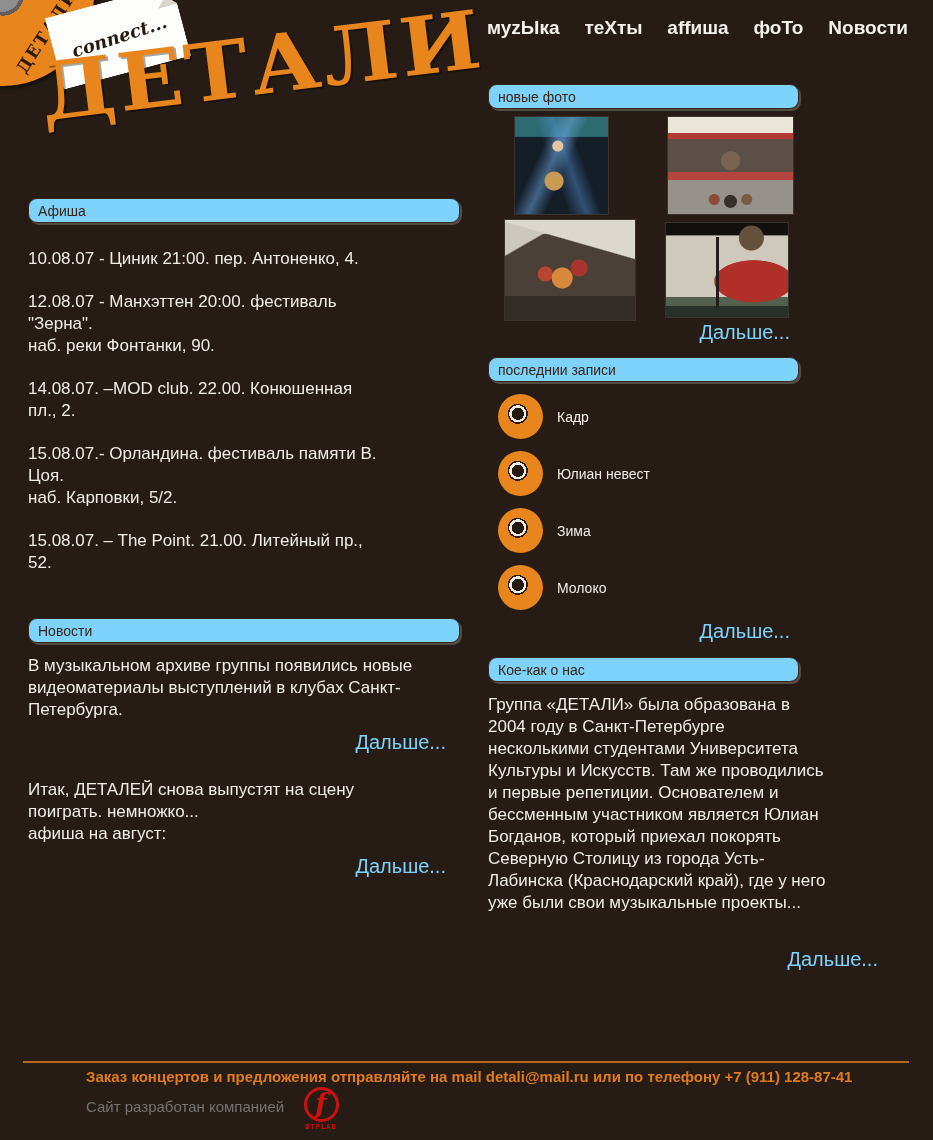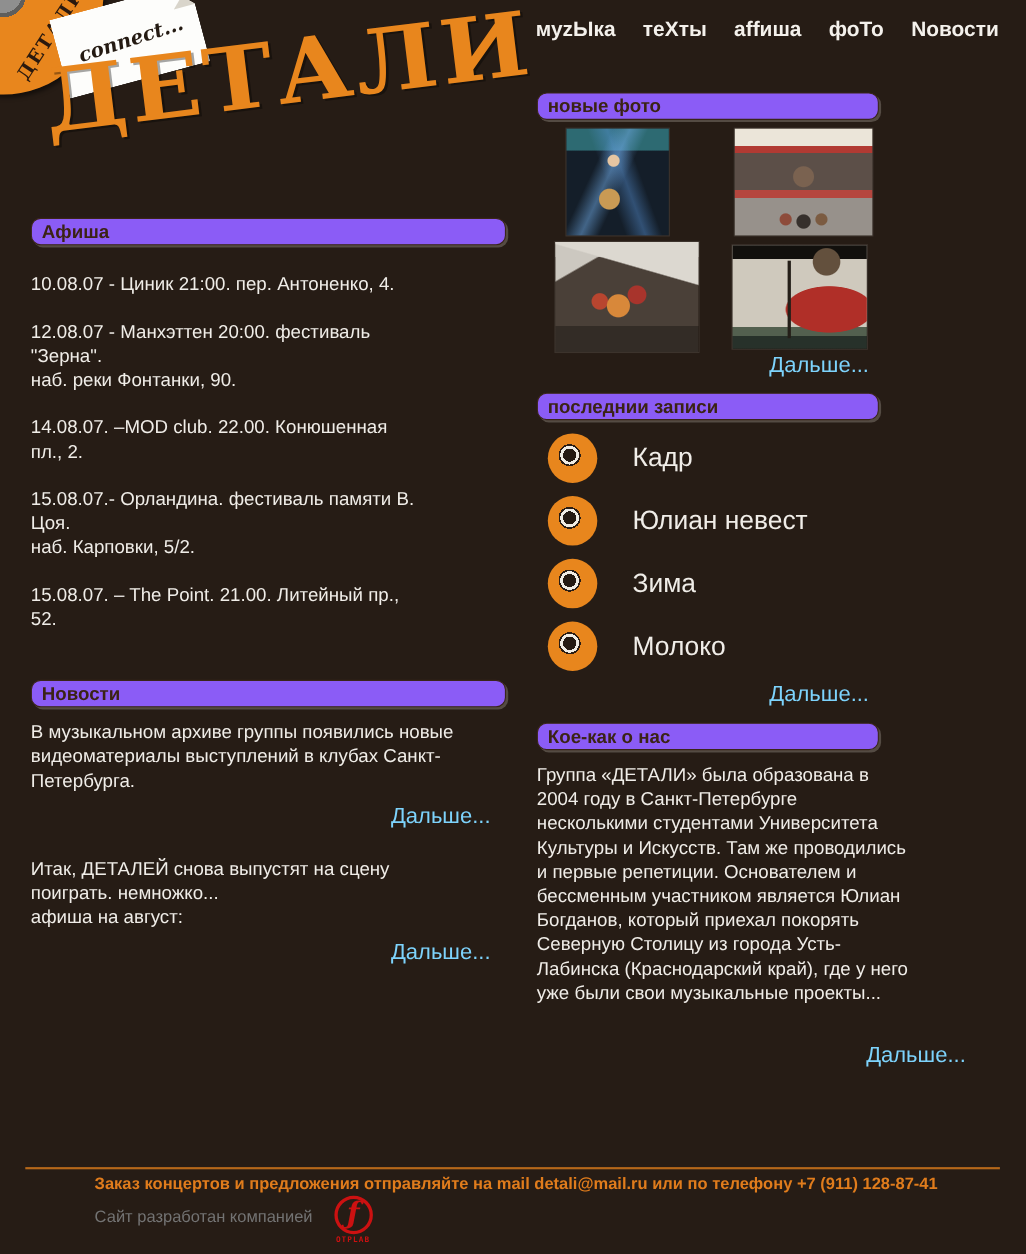--- a/index.html
+++ b/index.html
@@ -55,23 +55,23 @@
     display:flex; justify-content:space-between;
   }
   nav a {
     color:#f4f1ec; font-weight:bold; font-size:19px; text-decoration:none;
     cursor:pointer; white-space:nowrap;
   }
 
   
   .bar {
     position:absolute; height:25px; border-radius:9px;
-    background:#8b5cf6; border:1px solid #3a251a;
+    background:#7dd3fc; border:1px solid #3a251a;
     box-shadow: 2px 2px 0 rgba(205,198,188,.28);
-    color:#3b2315; font-weight:bold; font-size:17px;
+    color:#3b2315; font-weight:normal; font-size:14px;
     line-height:22px; padding:1px 0 0 9px; overflow:hidden;
   }
   .bar-afisha { left:28px; top:198px; width:432px; }
   .bar-news   { left:28px; top:618px; width:432px; }
   .bar-photos { left:488px; top:84px;  width:311px; }
   .bar-records{ left:488px; top:357px; width:311px; }
   .bar-about  { left:488px; top:657px; width:311px; }
 
   .txt { white-space:pre-line; font-size:17px; line-height:22px; color:#f0ede8; }
 
@@ -126,21 +126,21 @@
   .photos-more { position:absolute; left:488px; top:321px; width:302px; }
 
   
   .records { position:absolute; left:498px; top:394px; width:300px; }
   .record { display:flex; align-items:center; height:45px; margin-bottom:12px; cursor:pointer; }
   .cd-icon {
     width:45px; height:45px; border-radius:50%; flex:0 0 45px;
     background: radial-gradient(circle at 44% 44%,
       #241a12 0 6px, #efece4 6px 8.5px, #2a1d14 8.5px 10px, #e8861d 10px);
   }
-  .record-label { margin-left:32px; font-size:24px; color:#f0ede8; }
+  .record-label { margin-left:14px; font-size:14px; color:#f0ede8; }
   .records-more { position:absolute; left:488px; top:620px; width:302px; }
 
   
   .about-text { position:absolute; left:488px; top:694px; width:412px; }
   .about-more { position:absolute; left:488px; top:948px; width:390px; }
 
   
   .footer-line { position:absolute; left:23px; top:1061px; width:886px; height:2px; background:#b5681a; }
   .footer-contact {
     position:absolute; left:86px; top:1068px; width:800px;

